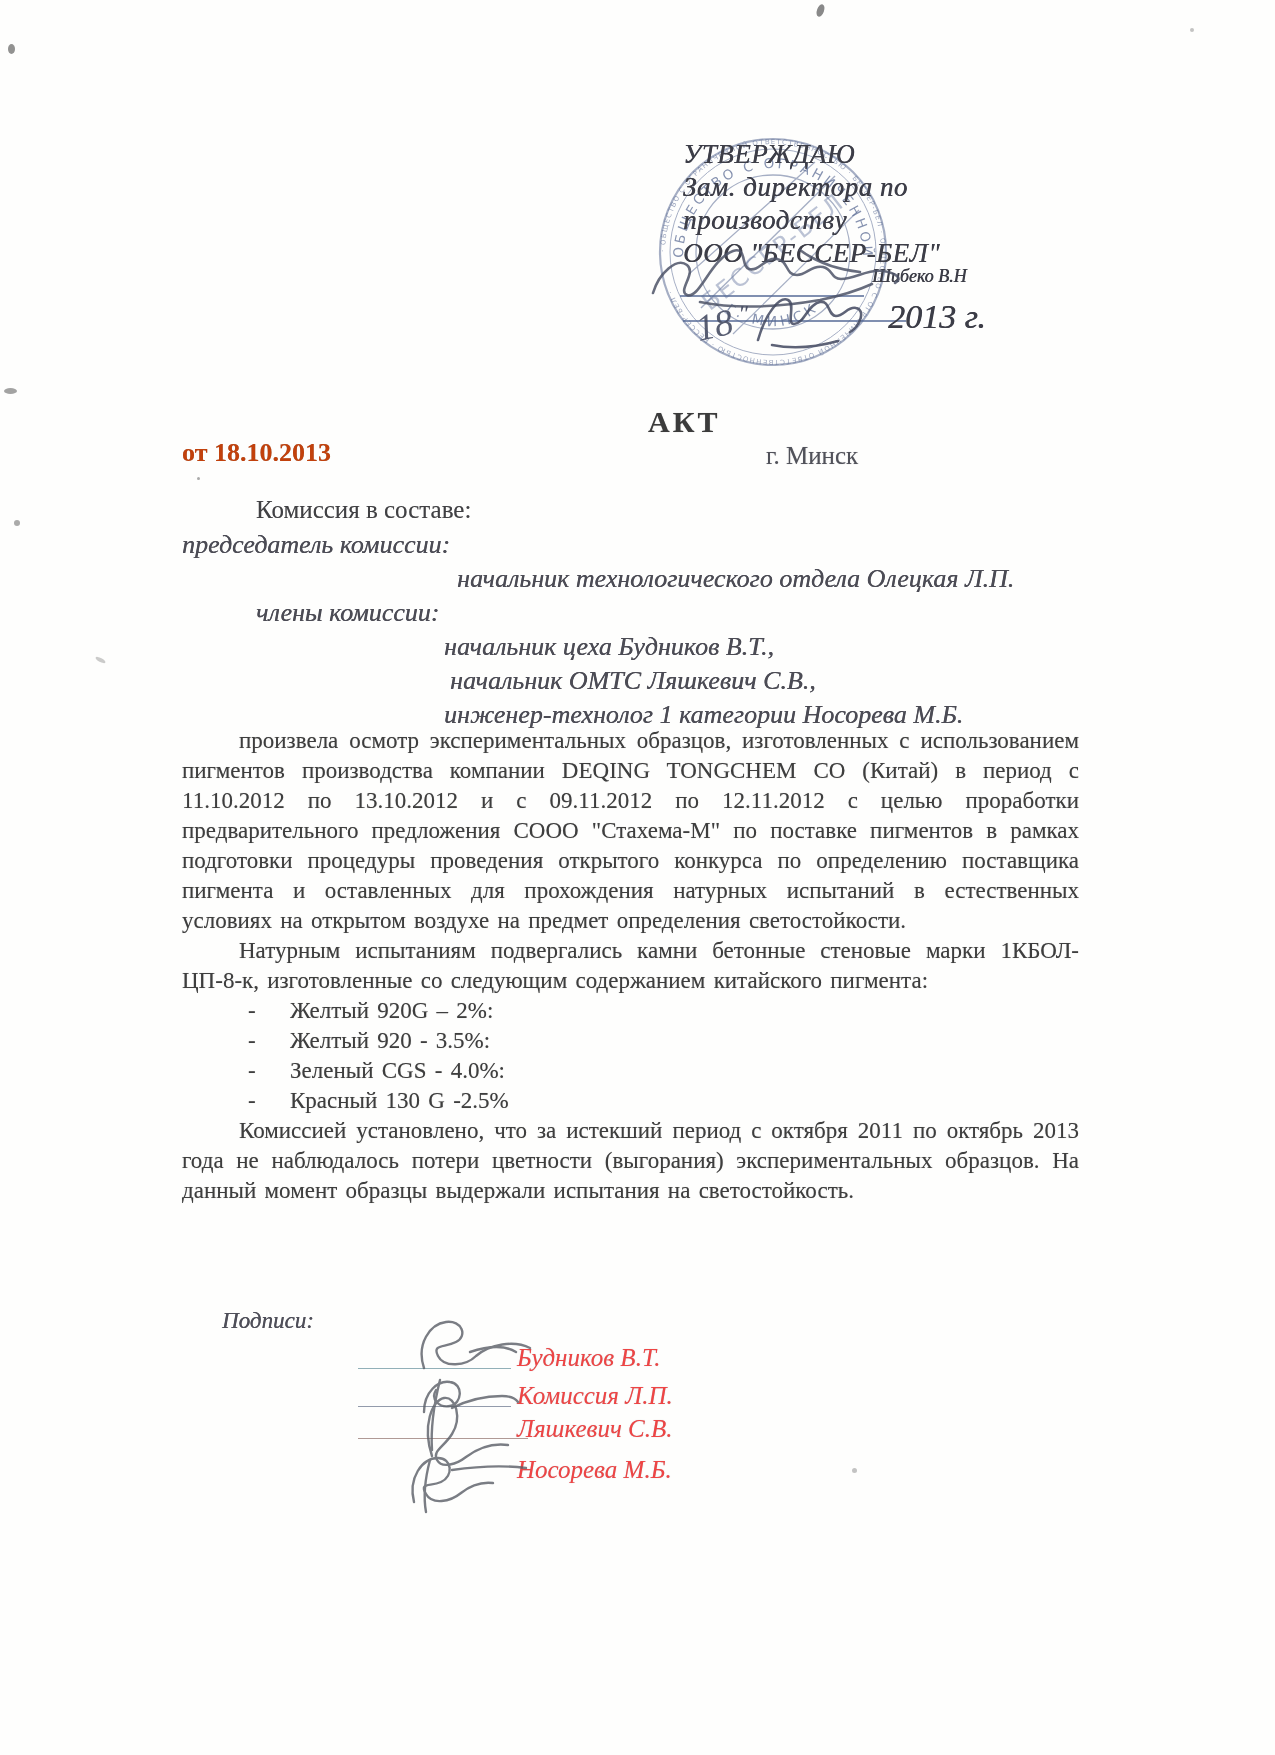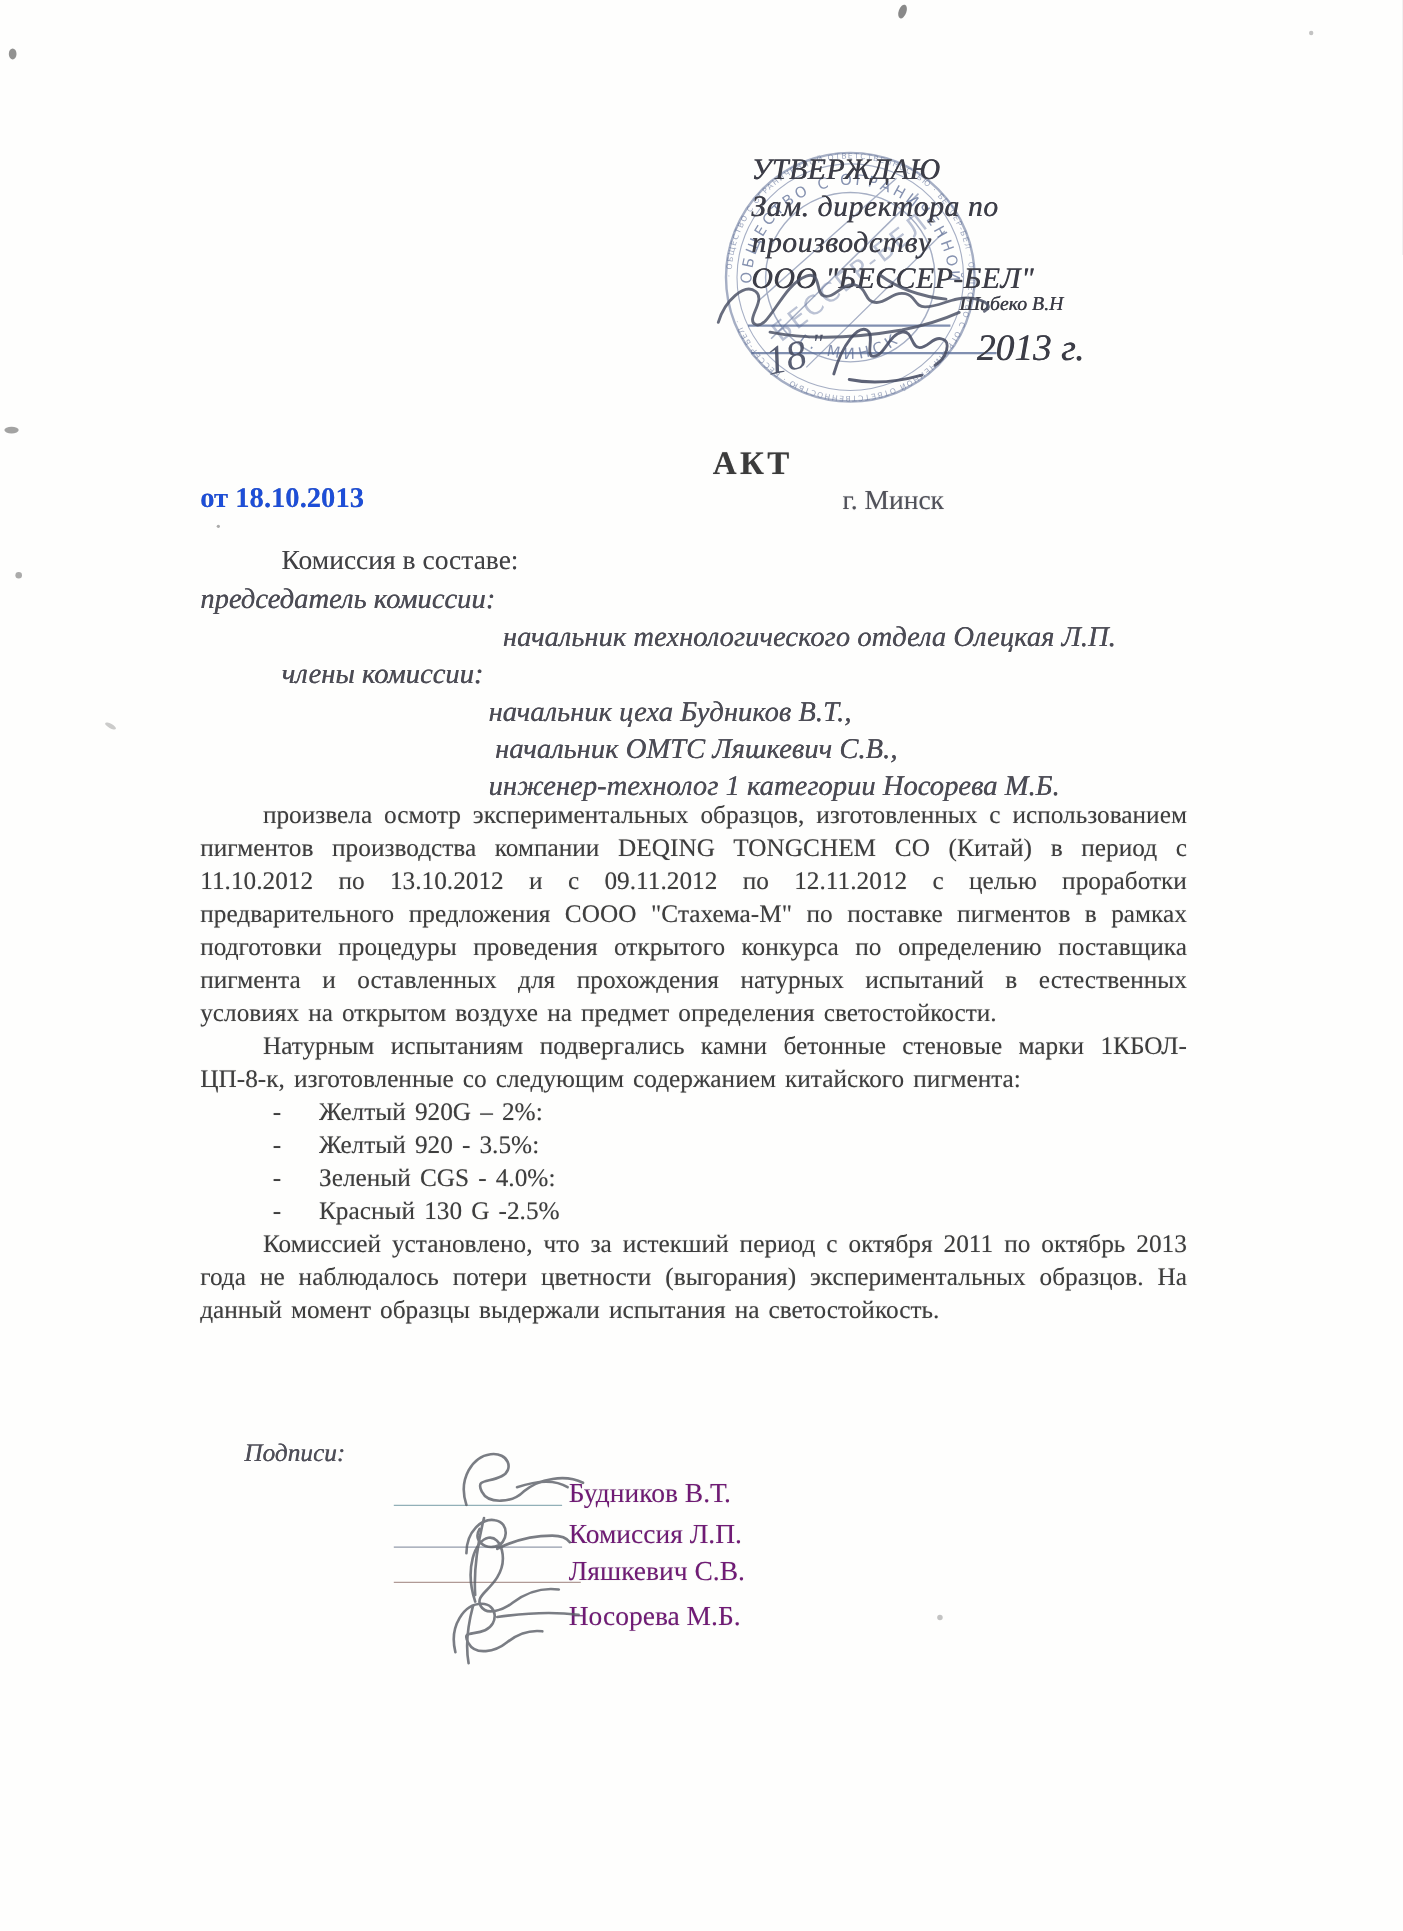--- a/index.html
+++ b/index.html
@@ -26,21 +26,21 @@
   .appr-quote{position:absolute;left:738px;top:300px;font-style:italic;font-size:24px;color:#4a4f64;}
 
   
   .stamp{position:absolute;left:646px;top:125px;pointer-events:none;}
 
   
   .hand{position:absolute;left:0;top:0;pointer-events:none;}
 
   
   .doc-title{position:absolute;left:648px;top:405px;font-size:30px;font-weight:700;letter-spacing:3px;color:#3b3b3b;text-shadow:0 0 .7px rgba(60,60,60,.5);}
-  .doc-date{position:absolute;left:182px;top:438px;font-size:26px;font-weight:700;color:#1d4ed8;text-shadow:0 0 .5px rgba(40,40,40,.4);}
+  .doc-date{position:absolute;left:182px;top:438px;font-size:26px;font-weight:700;color:#c2410c;text-shadow:0 0 .5px rgba(40,40,40,.4);}
   .doc-city{position:absolute;left:766px;top:442px;font-size:25px;color:#51525a;text-shadow:0 0 .8px rgba(80,80,90,.5);}
 
   
   .committee{position:absolute;left:182px;top:496px;width:940px;font-size:25px;color:#46464c;}
   .crow{height:34px;white-space:nowrap;}
   .crow.plain{padding-left:74px;color:#414144;text-shadow:0 0 .6px rgba(60,60,60,.4);}
   .crow.ital{font-style:italic;font-size:26px;color:#4c4c55;text-shadow:.3px 0 0 currentColor;}
   .ind0{padding-left:0;}
   .ind1{padding-left:74px;}
   .ind2{padding-left:275px;}
@@ -53,21 +53,21 @@
   .blist{margin:0;}
   .li{position:relative;padding-left:108px;height:30px;white-space:nowrap;text-align:left;}
   .li .dash{position:absolute;left:66px;top:0;}
 
   
   .signs-label{position:absolute;left:222px;top:1308px;font-style:italic;font-size:23px;color:#4f4f59;text-shadow:.3px 0 0 currentColor;}
   .sig-line{position:absolute;height:0;border-top:1.6px solid rgba(125,140,150,.8);}
   .sig-line.l1{left:358px;top:1368px;width:153px;border-top-color:rgba(110,150,160,.75);}
   .sig-line.l2{left:358px;top:1406px;width:153px;border-top-color:rgba(120,130,150,.8);}
   .sig-line.l3{left:358px;top:1438px;width:170px;border-top-color:rgba(150,120,115,.75);}
-  .sig-name{position:absolute;left:517px;font-size:25px;color:#701a75;text-shadow:0 0 .8px rgba(140,140,145,.6);white-space:nowrap;}
+  .sig-name{position:absolute;left:517px;font-style:italic;font-size:25px;color:#ef4444;text-shadow:0 0 .8px rgba(140,140,145,.6);white-space:nowrap;}
   .sig-name.n1{top:1344px;}
   .sig-name.n2{top:1382px;}
   .sig-name.n3{top:1415px;text-align:center;}
   .sig-name.n4{top:1456px;}
 
   
   .speck{position:absolute;background:#575757;border-radius:50%;}
 </style>
 </head>
 <body>

